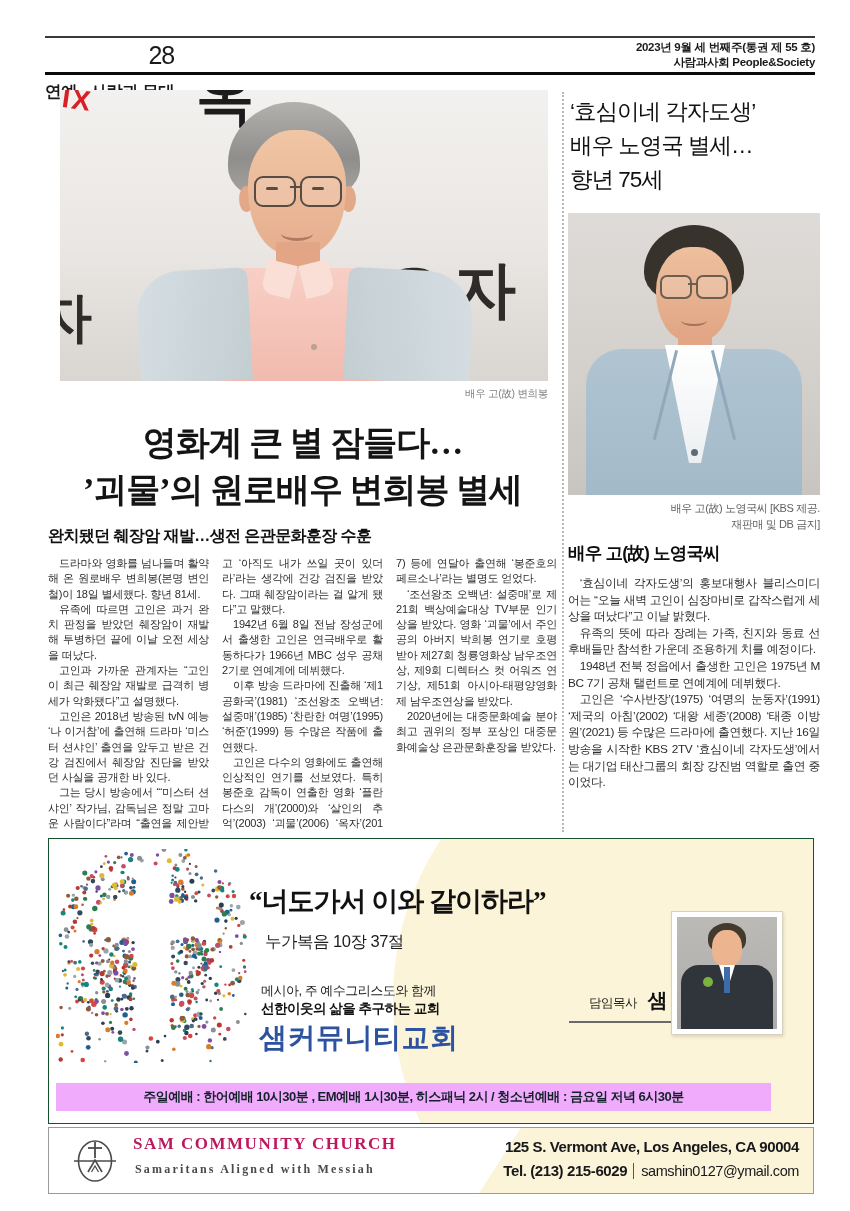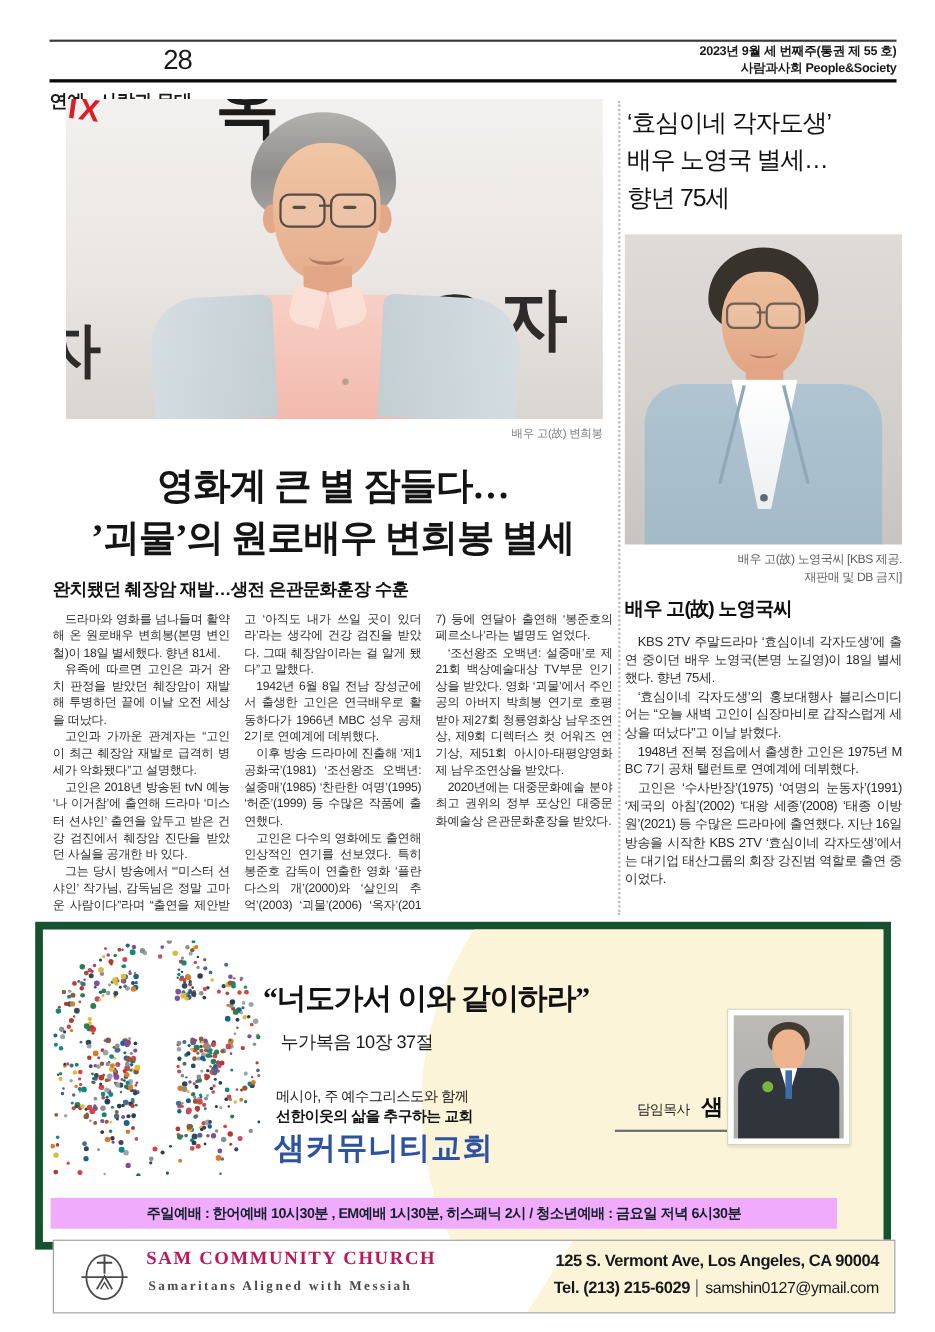--- a/index.html
+++ b/index.html
@@ -97,21 +97,21 @@
   .sb-cap{left:568px;width:252px;font-size:11px;color:#5f5f5f;letter-spacing:-0.4px;}
   .sb-cap.l1{top:501px;text-align:right;}
   .sb-cap.l2{top:517px;text-align:right;}
   .sb-sub{left:568px;top:541px;width:252px;font-size:17.5px;font-weight:700;letter-spacing:-0.8px;color:#0d0d0d;}
   .sb-body{left:568px;top:575px;width:252px;height:254px;overflow:hidden;
            font-size:11.8px;line-height:16.6px;color:#2c2c2c;
            text-align:justify;word-break:break-all;letter-spacing:-0.3px;}
   .sb-body p{margin:0;text-indent:1em;}
 
   
-  .ad-box{left:32px;top:838px;width:764px;height:284px;border:7px solid #14532d;background:#ffffff;overflow:hidden;}
+  .ad-box{left:48px;top:838px;width:764px;height:284px;border:1px solid #14532d;background:#ffffff;overflow:hidden;}
   .cream-blob{position:absolute;left:344px;top:-130px;width:580px;height:580px;border-radius:50%;}
   .crowd{position:absolute;left:7px;top:10px;width:196px;height:214px;background:#fff;}
   .ad-quote{position:absolute;left:200px;top:44px;font-family:"Liberation Serif","DejaVu Serif",serif;
             font-weight:700;font-size:27px;letter-spacing:-1px;color:#121212;white-space:nowrap;}
   .ad-verse{position:absolute;left:216px;top:92px;font-size:16.5px;color:#1c1c1c;letter-spacing:-0.5px;}
   .ad-tag1{position:absolute;left:212px;top:143px;font-size:13px;color:#222;letter-spacing:-0.5px;}
   .ad-tag2{position:absolute;left:212px;top:161px;font-size:13.5px;font-weight:700;color:#111;letter-spacing:-0.5px;}
   .ad-church{position:absolute;left:210px;top:180px;font-size:28px;font-weight:800;letter-spacing:0.5px;}
   .pastor-sign{position:absolute;left:520px;top:148px;width:156px;text-align:center;
                border-bottom:2px solid #6a6a6a;padding-bottom:7px;white-space:nowrap;}
@@ -229,22 +229,22 @@
       <div class="sp-shirt"></div>
       <div class="sp-lapel l"></div>
       <div class="sp-lapel r"></div>
       <div class="sp-btn"></div>
     </div>
   </div>
   <div class="abs sb-cap l1">배우 고(故) 노영국씨 [KBS 제공.</div>
   <div class="abs sb-cap l2">재판매 및 DB 금지]</div>
   <div class="abs sb-sub">배우 고(故) 노영국씨</div>
   <div class="abs sb-body">
-    <p>KBS 2TV 주말드라마 ‘효심이네 각자도생’에 출연 중이던 배우 노영국(본명 노길영)이 18일 별세했다. 향년 75세.</p>
     <p>‘효심이네 각자도생’의 홍보대행사 블리스미디어는 “오늘 새벽 고인이 심장마비로 갑작스럽게 세상을 떠났다”고 이날 밝혔다.</p>
+    <p>유족의 뜻에 따라 장례는 가족, 친지와 동료 선후배들만 참석한 가운데 조용하게 치를 예정이다.</p>
     <p>1948년 전북 정읍에서 출생한 고인은 1975년 MBC 7기 공채 탤런트로 연예계에 데뷔했다.</p>
     <p>고인은 ‘수사반장’(1975) ‘여명의 눈동자’(1991) ‘제국의 아침’(2002) ‘대왕 세종’(2008) ‘태종 이방원’(2021) 등 수많은 드라마에 출연했다. 지난 16일 방송을 시작한 KBS 2TV ‘효심이네 각자도생’에서는 대기업 태산그룹의 회장 강진범 역할로 출연 중이었다.</p>
   </div>
 
   <div class="abs ad-box">
     <div class="cream-blob" id="cream-blob" style="background: rgb(251, 244, 216);"></div>
     <div class="crowd">
       <svg id="crowd-svg" width="196" height="214" viewBox="0 0 196 214">
           <circle cx="164.6" cy="96.6" r="1.5" fill="#4a6b8a"></circle>
           <circle cx="127.3" cy="12.0" r="1.9" fill="#9aa5ab"></circle>

